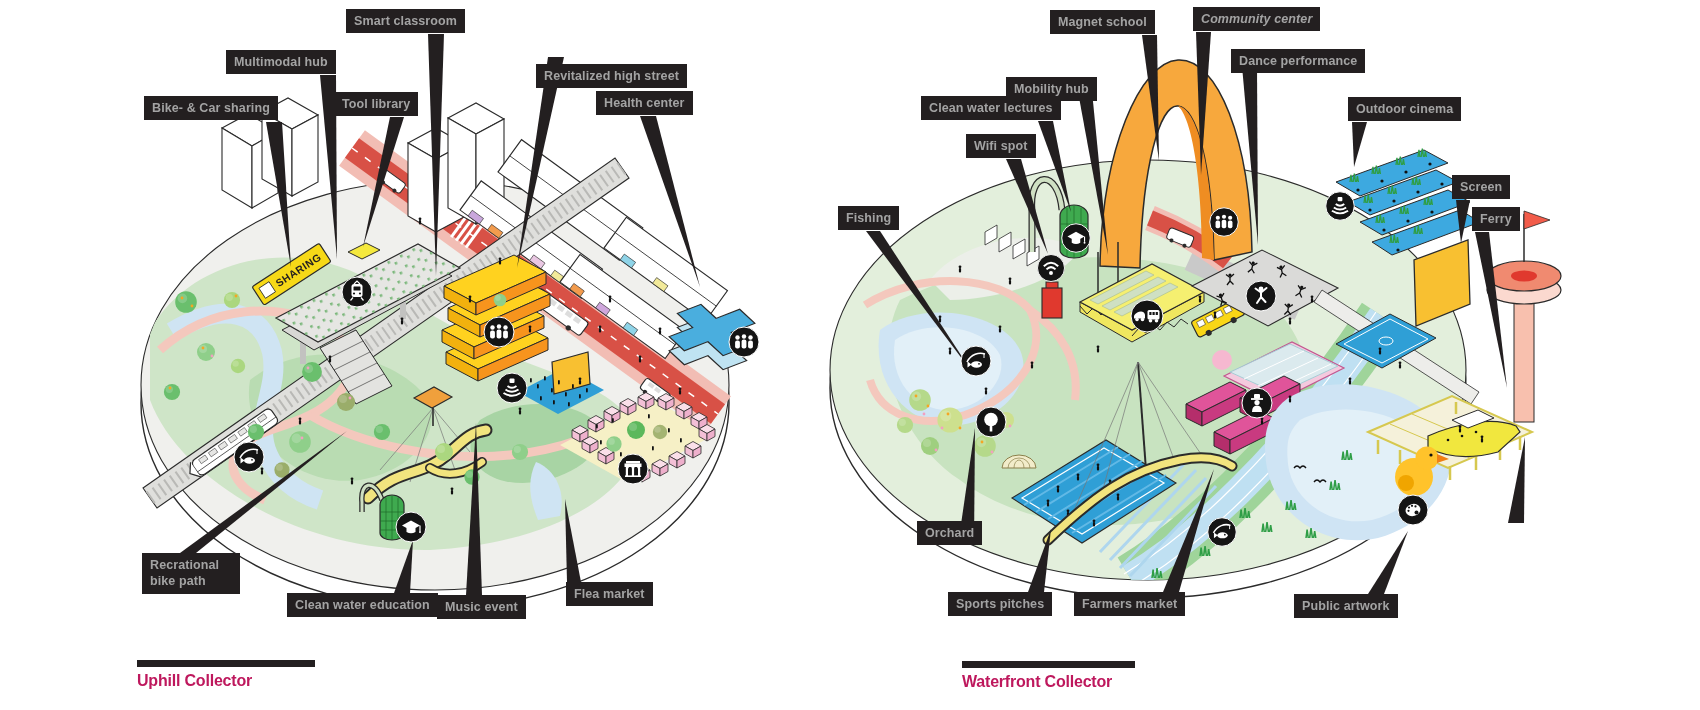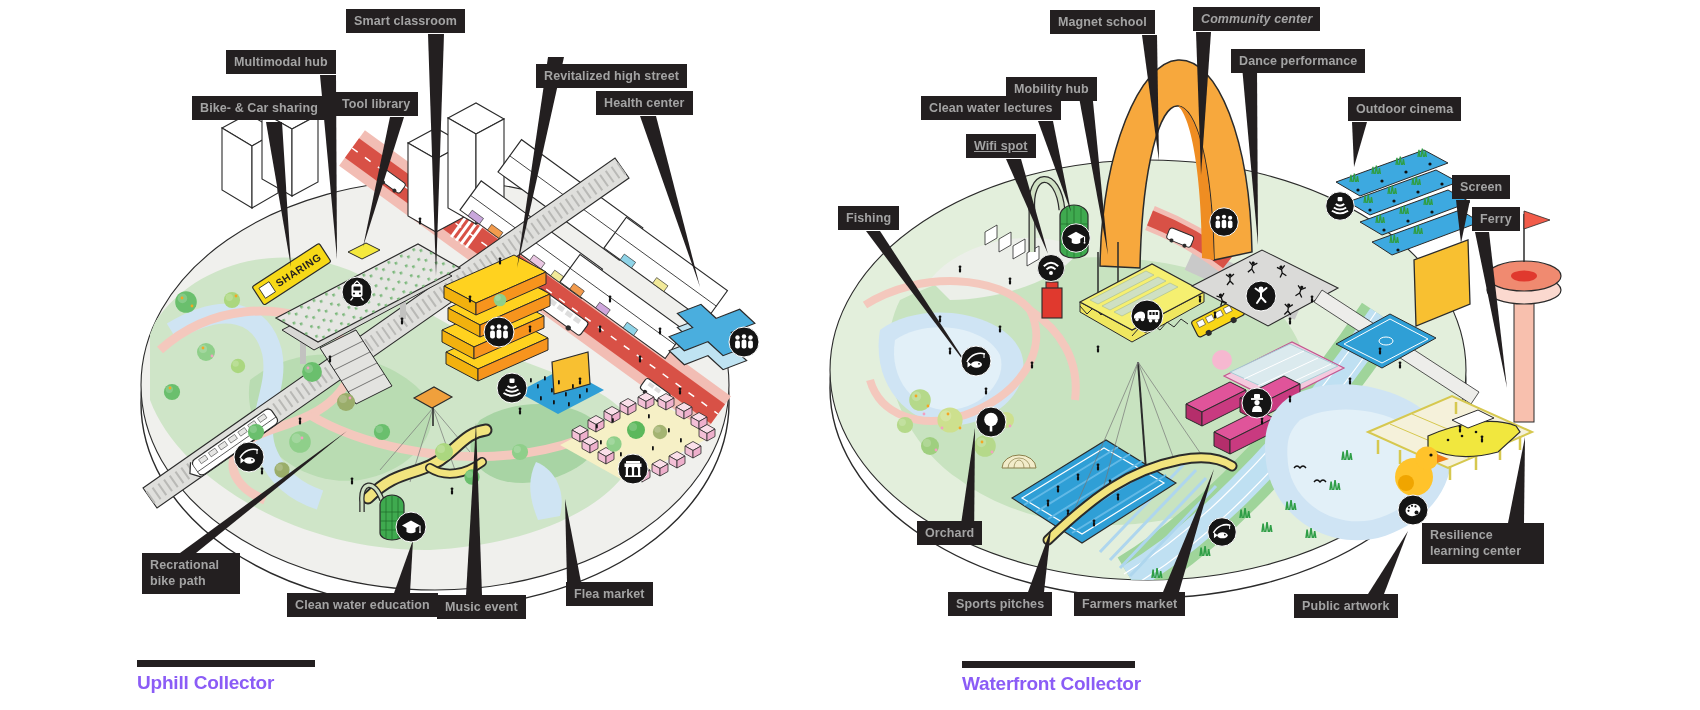--- a/index.html
+++ b/index.html
@@ -5,21 +5,21 @@
   html,body{margin:0;padding:0;background:#fff;}
   body{width:1700px;height:710px;font-family:"Liberation Sans",sans-serif;}
   .stage{position:relative;width:1700px;height:710px;overflow:hidden;background:#ffffff;}
   svg.scene{position:absolute;left:0;top:0;}
   .callout{
     position:absolute;background:#231f20;color:#a3a3a3;font-weight:bold;
     font-size:12.5px;line-height:1.3;padding:4px 8px;white-space:nowrap;letter-spacing:.1px;
   }
   .callout.wrap{white-space:normal;}
   .fig-bar{position:absolute;height:7px;background:#231f20;}
-  .fig-title{position:absolute;color:#8b5cf6;font-weight:bold;font-size:19px;letter-spacing:-.2px;}
+  .fig-title{position:absolute;color:#be185d;font-weight:bold;font-size:16px;letter-spacing:-.2px;}
 </style>
 </head>
 <body>
 
 <div class="stage">
 
 <svg class="scene" width="1700" height="710" viewBox="0 0 1700 710">
 <defs>
   <clipPath id="clipL">
           <ellipse cx="435" cy="385" rx="294" ry="205"></ellipse>
@@ -772,45 +772,44 @@
   <use href="#ic-dancer" transform="translate(1261,296)"></use>
   <use href="#ic-speaker" transform="translate(1340,206) scale(0.95)"></use>
   <use href="#ic-fishing" transform="translate(976,361)"></use>
   <use href="#ic-tree" transform="translate(991,422)"></use>
   <use href="#ic-farmer" transform="translate(1257,403)"></use>
   <use href="#ic-fishing" transform="translate(1222,532) scale(0.95)"></use>
   <use href="#ic-palette" transform="translate(1413,510)"></use>
 </g>
 </svg>
 
-<div class="callout" style="left:144px;top:96px;margin-left:48px;">Bike- &amp; Car sharing</div>
+<div class="callout" style="left:144px;top:96px;">Bike- &amp; Car sharing</div>
 <div class="callout" style="left:226px;top:50px;">Multimodal hub</div>
 <div class="callout" style="left:346px;top:9px;">Smart classroom</div>
 <div class="callout" style="left:334px;top:92px;">Tool library</div>
 <div class="callout" style="left:536px;top:32px;margin-top:32px;">Revitalized high street</div>
 <div class="callout" style="left:596px;top:91px;">Health center</div>
 <div class="callout wrap" style="left:142px;top:553px;width:82px;">Recrational bike path</div>
 <div class="callout" style="left:287px;top:593px;">Clean water education</div>
 <div class="callout" style="left:437px;top:595px;">Music event</div>
 <div class="callout" style="left:566px;top:582px;">Flea market</div>
 
 <div class="callout" style="left:1050px;top:10px;">Magnet school</div>
 <div class="callout" style="left:1193px;top:7px;font-style:italic;">Community center</div>
 <div class="callout" style="left:1006px;top:56px;margin-top:21px;">Mobility hub</div>
 <div class="callout" style="left:1231px;top:41px;margin-top:8px;">Dance performance</div>
 <div class="callout" style="left:921px;top:96px;">Clean water lectures</div>
-<div class="callout" style="left:966px;top:134px;text-decoration:underline;">Wifi spot</div>
+<div class="callout" style="left:966px;top:134px;">Wifi spot</div>
 <div class="callout" style="left:838px;top:206px;">Fishing</div>
 <div class="callout" style="left:1348px;top:97px;">Outdoor cinema</div>
 <div class="callout" style="left:1452px;top:175px;">Screen</div>
 <div class="callout" style="left:1472px;top:207px;">Ferry</div>
 <div class="callout" style="left:917px;top:521px;">Orchard</div>
 <div class="callout" style="left:948px;top:592px;">Sports pitches</div>
 <div class="callout" style="left:1074px;top:592px;">Farmers market</div>
-<div class="callout wrap" style="left:1422px;top:523px;width:106px;">Resilience learning center</div>
 <div class="callout" style="left:1294px;top:594px;padding-left:8px;">Public artwork</div>
 
 <div class="fig-bar" style="left:137px;top:660px;width:178px;"></div>
 <div class="fig-title" style="left:137px;top:672px;">Uphill Collector</div>
 <div class="fig-bar" style="left:962px;top:661px;width:173px;"></div>
 <div class="fig-title" style="left:962px;top:673px;">Waterfront Collector</div>
 
 </div>
 
 </body></html>

